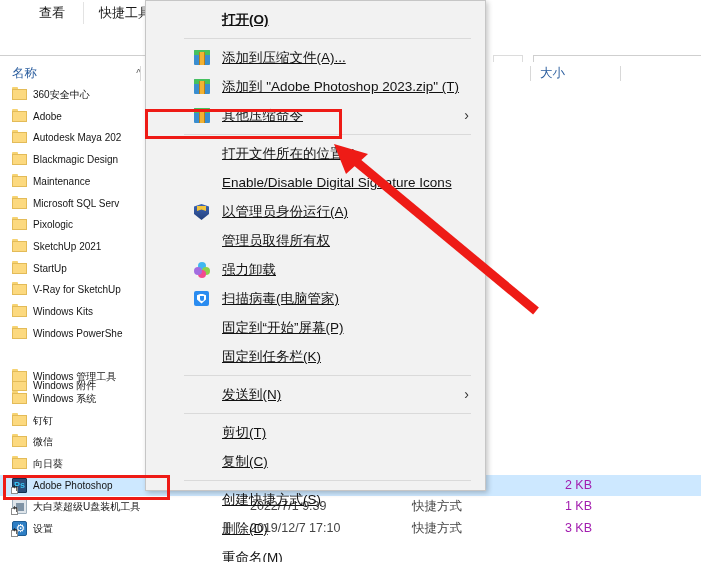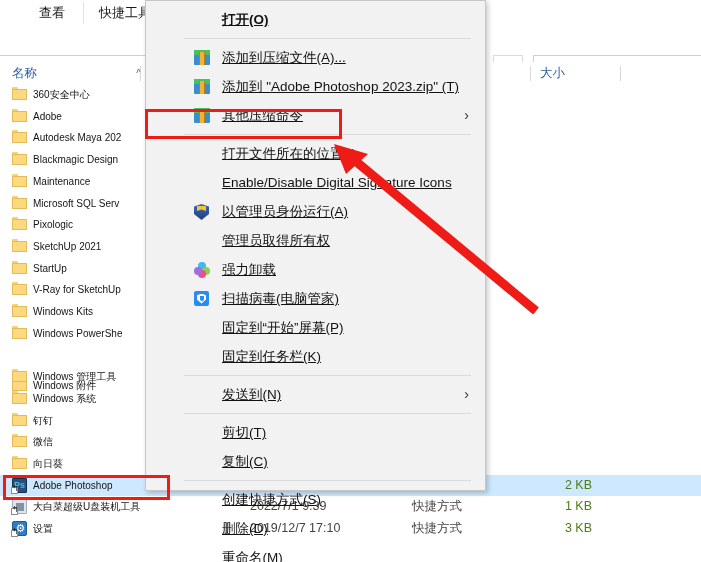--- a/index.html
+++ b/index.html
@@ -73,21 +73,21 @@
   .frow .fdate{
     position:absolute;left:250px;top:0;height:21px;line-height:21px;
     font-size:12.5px;color:#444;white-space:nowrap;
   }
   .frow .ftype{
     position:absolute;left:412px;top:0;height:21px;line-height:21px;
     font-size:12.5px;color:#444;white-space:nowrap;
   }
   .frow .fsize{
     position:absolute;left:500px;width:92px;top:0;height:21px;line-height:21px;
-    font-size:12.5px;color:#4d7c0f;text-align:right;white-space:nowrap;
+    font-size:12.5px;color:#a21caf;text-align:right;white-space:nowrap;
   }
   .frow.sel{background:#cde8ff;}
 
   
   .folder{position:relative;width:15px;height:13px;}
   .folder .tab{
     position:absolute;left:0;top:0;width:6px;height:3px;
     background:#f6d372;border-radius:1px 1px 0 0;
   }
   .folder .body{

